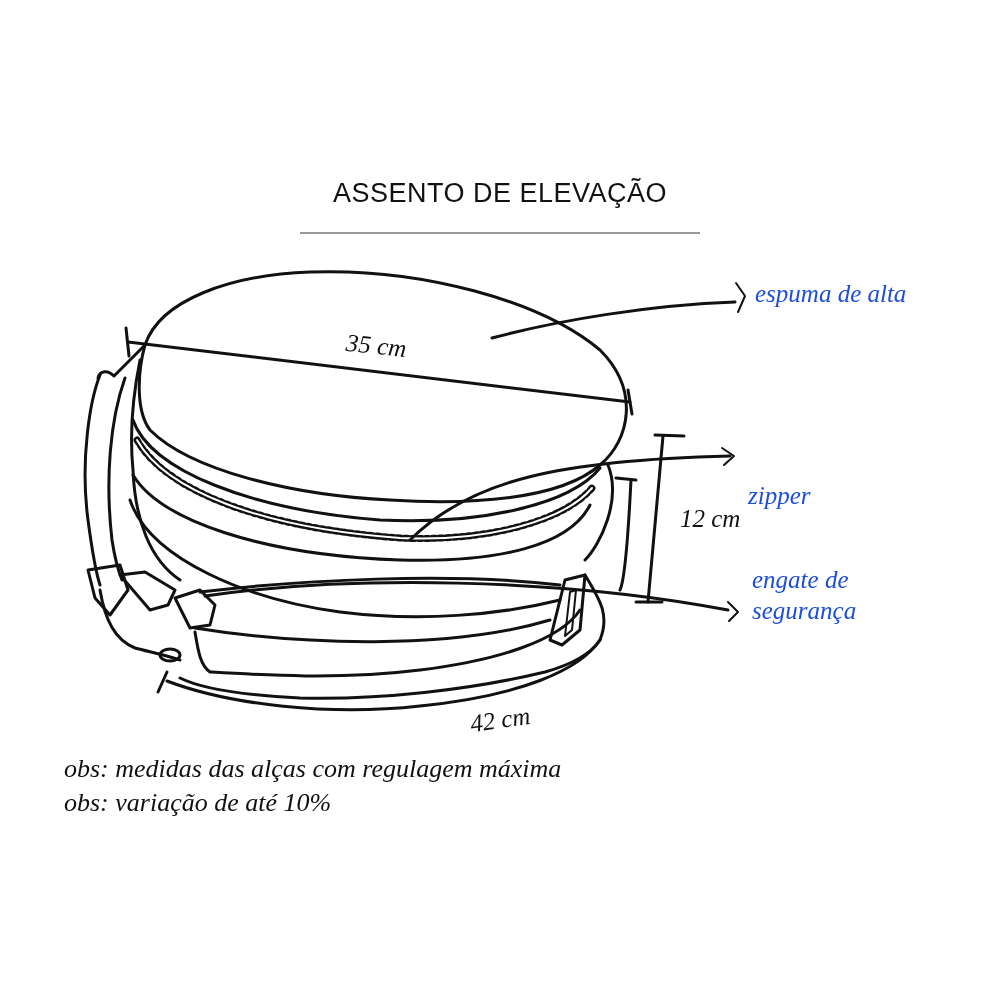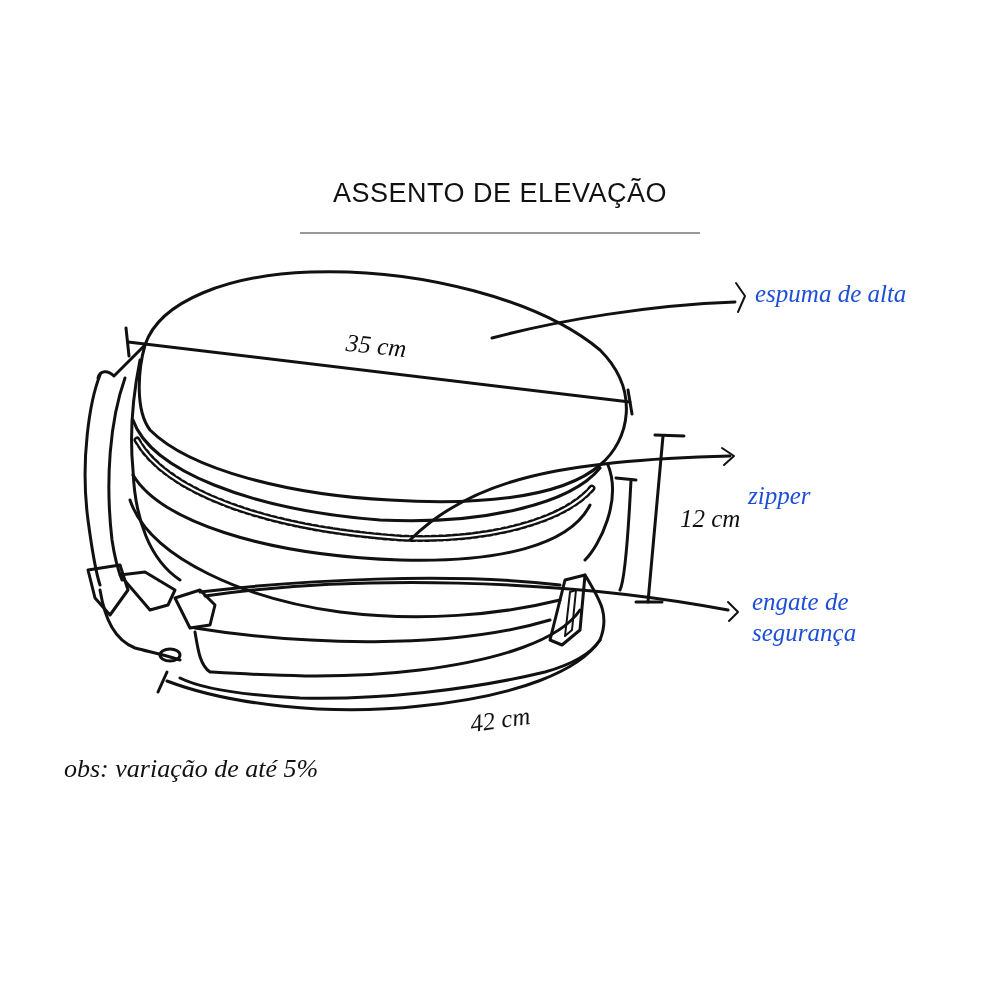--- a/index.html
+++ b/index.html
@@ -67,24 +67,25 @@
   <path d="M410 540 C470 480 560 460 730 456"></path>
   <path d="M722 448 L734 456 L724 465" stroke-width="2"></path>
   <path d="M205 596 C350 575 560 578 728 610"></path>
   <path d="M728 602 L738 612 L729 621" stroke-width="2"></path>
 </svg>
 
 <div class="lbl" style="left:755px; top:278px;">
   <div>espuma de alta</div>
 </div>
 <div class="lbl" style="left:748px; top:440px;margin-top:40px;">zipper</div>
-<div class="lbl" style="left:752px; top:586px;">
+<div class="lbl" style="left:752px; top:564px;">
   <div>engate de</div>
   <div>segurança</div>
 </div>
 
 <div class="dim" style="left:346px; top:332px; transform: rotate(6deg);">35 cm</div>
 <div class="dim" style="left:680px; top:505px;">12 cm</div>
 <div class="dim" style="left:470px; top:706px; transform: rotate(-8deg);">42 cm</div>
 
 <div class="notes">
-  <div>obs: variação de até 5%</div>
+  <div>obs: medidas das alças com regulagem máxima</div>
+  <div>obs: variação de até 10%</div>
 </div>
 
 </body></html>

